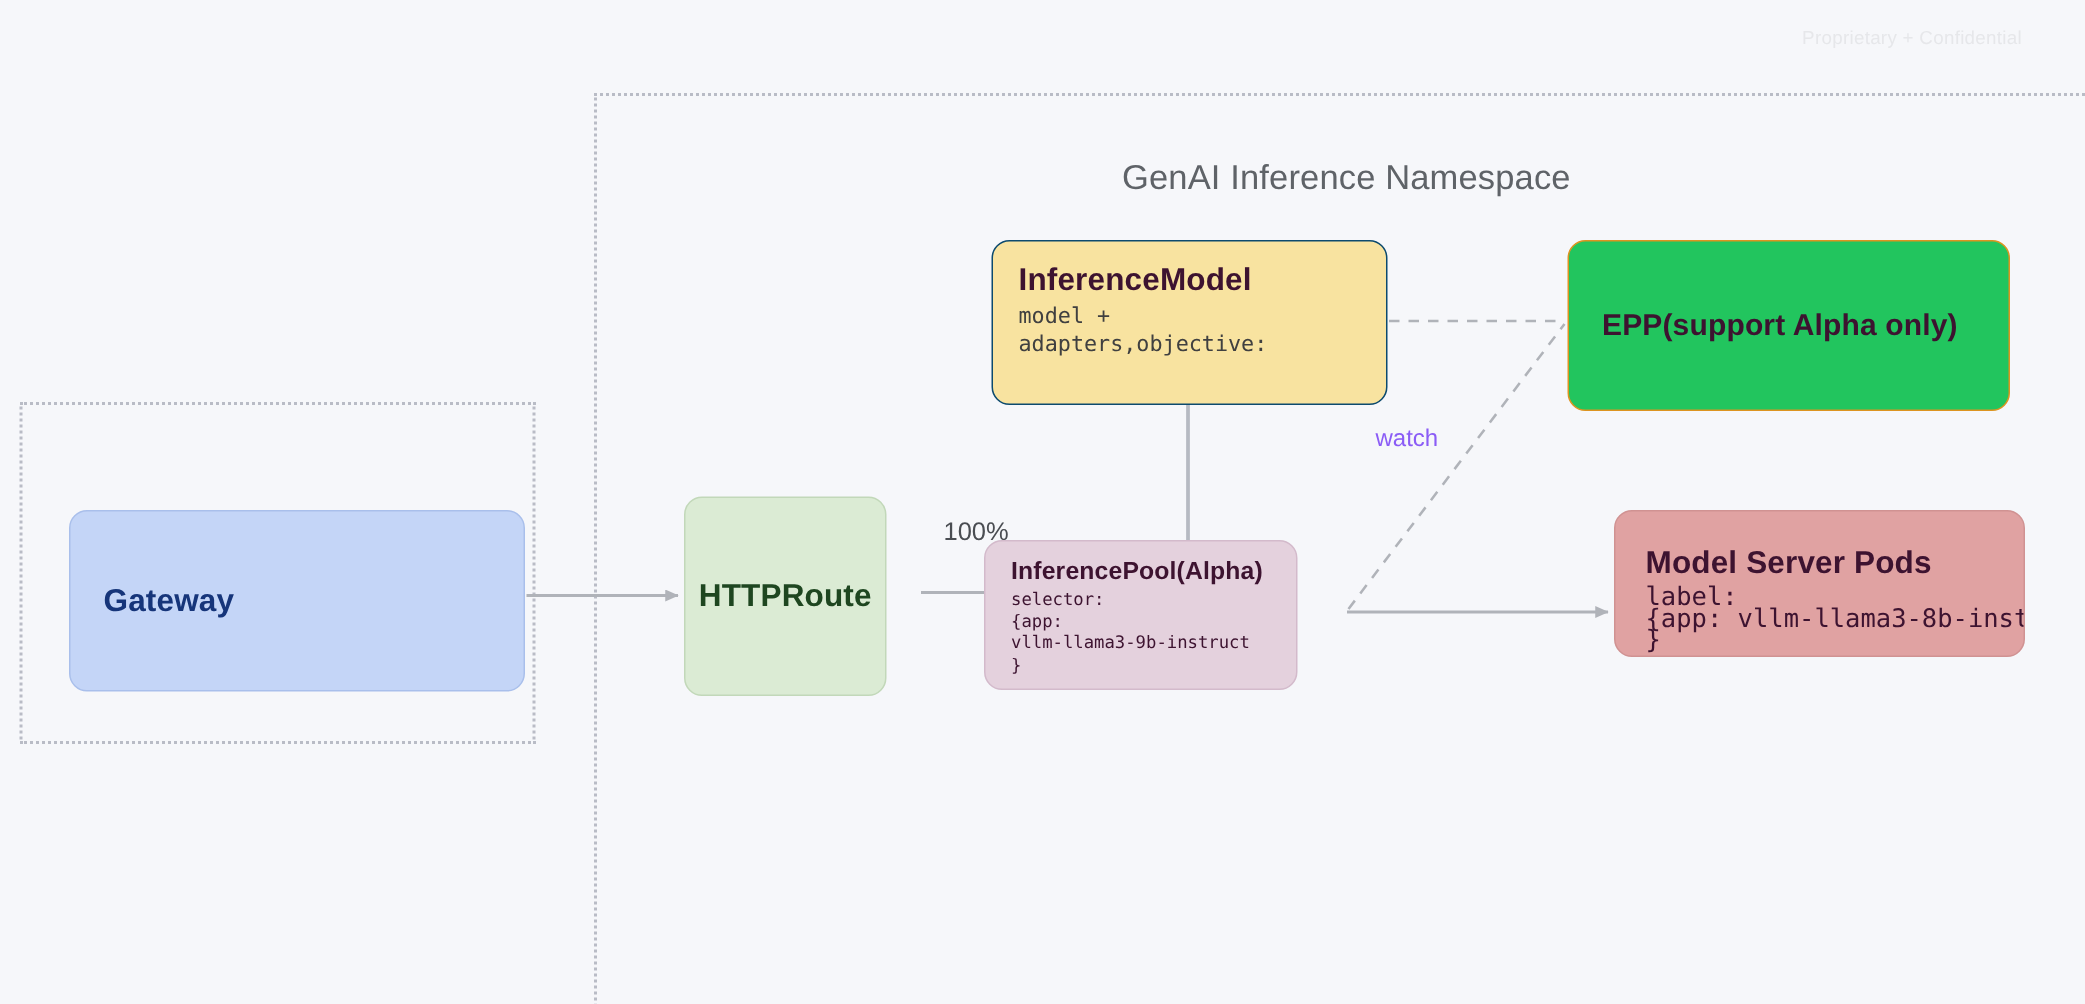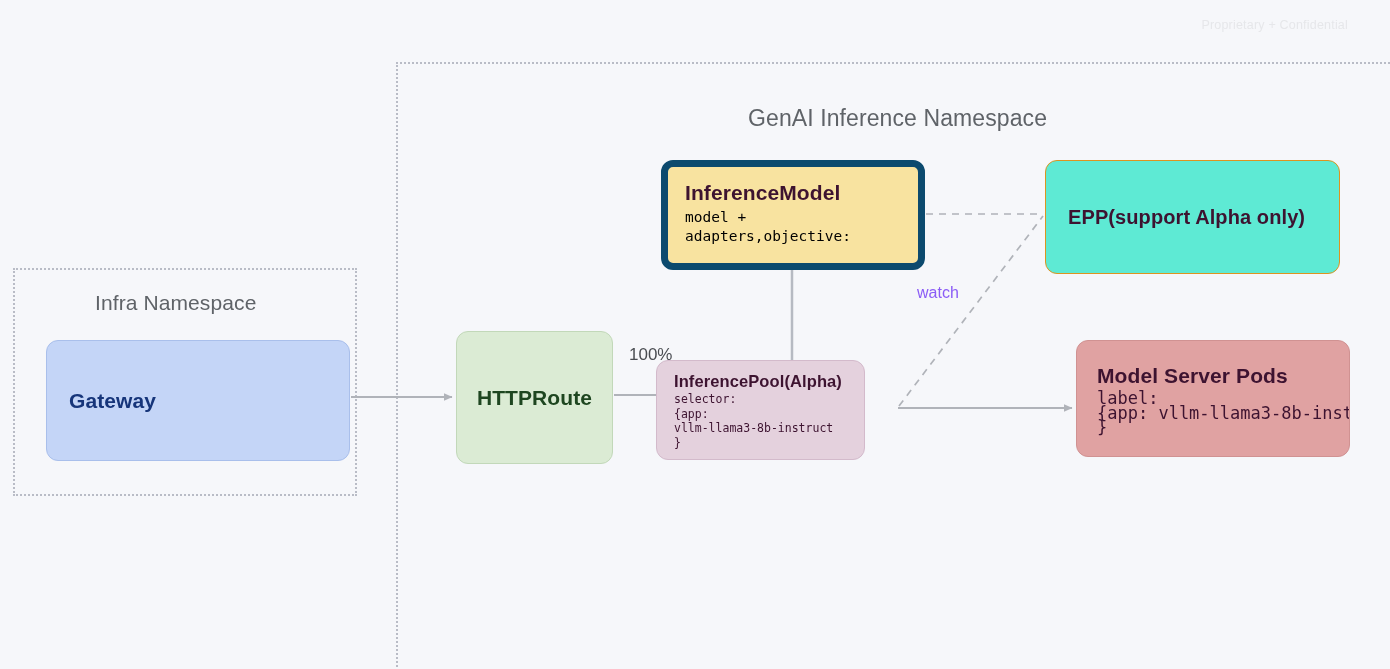--- a/index.html
+++ b/index.html
@@ -100,63 +100,63 @@
   #gateway .title {
     color: #16357a;
     font-size: 21px;
     margin-left: 22px;
   }
 
   
   #httproute {
     left: 456px;
     top: 331px;
-    width: 157px;
+    width: 135px;
     height: 133px;
     background: #dbebd4;
     border: 1px solid #c2d8b9;
     display: flex;
     align-items: center;
     justify-content: center;
   }
   #httproute .title {
     color: #1e4620;
     font-size: 21px;
   }
 
   
   #inferencemodel {
     left: 661px;
     top: 160px;
     width: 264px;
     height: 110px;
     background: #f8e3a0;
-    border: 7px solid #0c4a6e;
+    border: 1px solid #0c4a6e;
     padding: 14px 0 0 17px;
   }
   #inferencemodel .title {
     color: #3d1330;
     font-size: 21px;
     display: block;
     margin-bottom: 3px;
   }
   #inferencemodel .code {
-    color: #000000;
+    color: #404040;
     font-size: 14.5px;
     line-height: 19px;
     display: block;
   }
 
   
   #epp {
     left: 1045px;
     top: 160px;
     width: 295px;
     height: 114px;
-    background: #5eead4;
+    background: #22c55e;
     border: 1px solid #dd9420;
     display: flex;
     align-items: center;
   }
   #epp .title {
     color: #3d1330;
     font-size: 20px;
     margin-left: 22px;
   }
 
@@ -181,21 +181,21 @@
     font-size: 11.5px;
     line-height: 14.5px;
     display: block;
   }
 
   
   #modelserverpods {
     left: 1076px;
     top: 340px;
     width: 274px;
-    height: 117px;
+    height: 98px;
     background: #e0a2a2;
     border: 1px solid #d09292;
     padding: 23px 12px 0 20px;
   }
   #modelserverpods .title {
     color: #3d1330;
     font-size: 21px;
     display: block;
     margin-bottom: 3px;
   }
@@ -237,21 +237,20 @@
 <body>
 
 <div id="canvas">
 
   <div id="watermark">Proprietary + Confidential</div>
 
   <div class="ns-box" id="genai-ns"></div>
   <div class="ns-title" id="genai-title">GenAI Inference Namespace</div>
 
   <div class="ns-box" id="infra-ns"></div>
-  <div class="ns-title" id="infra-title">Infra Namespace</div>
 
   <svg id="edges" viewBox="0 0 1390 669">
     <defs>
       <marker id="arrowhead" markerWidth="9" markerHeight="8" refX="8.5" refY="4" orient="auto" markerUnits="userSpaceOnUse">
         <path d="M0,0 L9,4 L0,8 z" fill="#b0b3b9"></path>
       </marker>
     </defs>
 
     <line x1="351" y1="397" x2="452" y2="397" stroke="#b0b3b9" stroke-width="2" marker-end="url(#arrowhead)"></line>
 
@@ -284,21 +283,21 @@
   </div>
 
   <div class="node" id="epp">
     <span class="title">EPP(support Alpha only)</span>
   </div>
 
   <div class="node" id="inferencepool">
     <span class="title">InferencePool(Alpha)</span>
     <span class="code">selector:
 {app:
-vllm-llama3-8b-instruct
+vllm-llama3-9b-instruct
 }</span>
   </div>
 
   <div class="node" id="modelserverpods">
     <span class="title">Model Server Pods</span>
     <span class="code">label:
 {app: vllm-llama3-8b-instruct
 }</span>
   </div>
 

